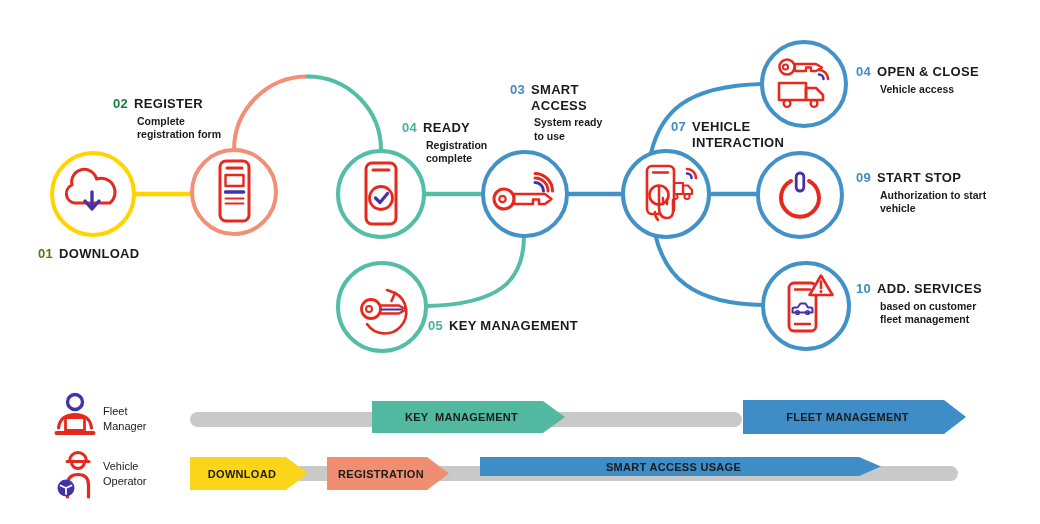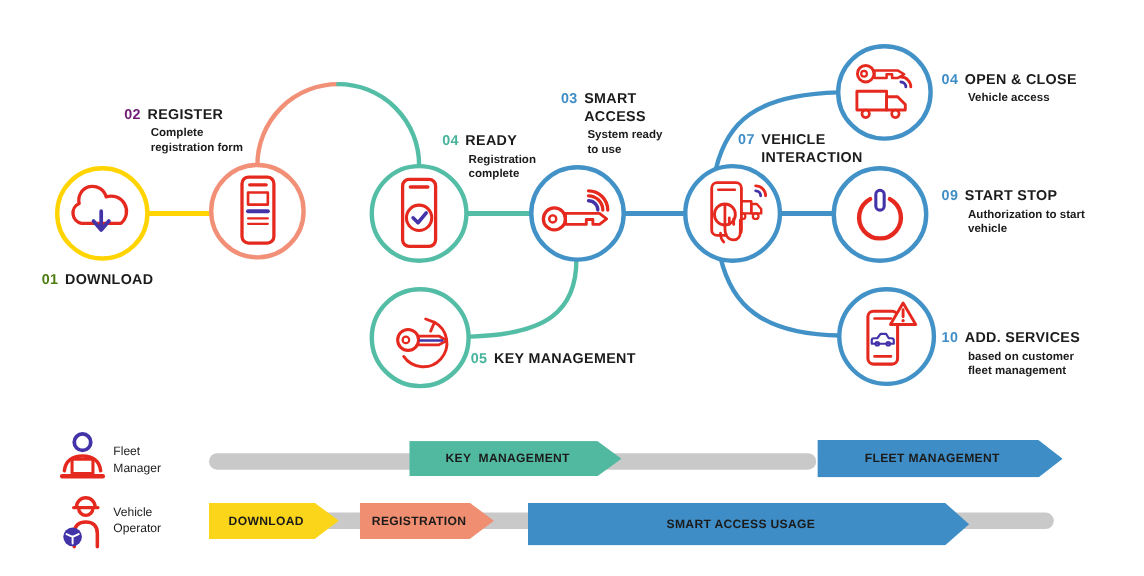--- a/index.html
+++ b/index.html
@@ -7,21 +7,21 @@
          font-family:"Liberation Sans",sans-serif;color:#1b1b1b;}
   svg{display:block;}
   .abs{position:absolute;}
   
   .step{position:absolute;line-height:1.2;}
   .step .head{font-size:13px;font-weight:800;letter-spacing:.3px;white-space:pre-line;}
   .step .num{display:inline-block;margin-right:6px;vertical-align:top;}
   .step .title{display:inline-block;vertical-align:top;color:#1b1b1b;}
   .step .desc{font-size:10.5px;font-weight:700;margin-left:24px;margin-top:3px;
               white-space:pre-line;line-height:1.3;color:#1b1b1b;}
-  .c-yellow{color:#4d7c0f}.c-salmon{color:#701a75}.c-teal{color:#45B39C}.c-blue{color:#3E8DC6}
+  .c-yellow{color:#4d7c0f}.c-salmon{color:#15803d}.c-teal{color:#45B39C}.c-blue{color:#3E8DC6}
   
   .track{position:absolute;background:#C9C9C9;border-radius:8px;}
   .bar{position:absolute;display:flex;align-items:center;justify-content:center;
        font-size:11px;font-weight:800;letter-spacing:.3px;white-space:pre;
        clip-path:polygon(0 0, calc(100% - 22px) 0, 100% 50%, calc(100% - 22px) 100%, 0 100%);
        padding-right:14px;box-sizing:border-box;color:#1b1b1b;}
   .bar-teal{background:#52B9A1}.bar-blue{background:#3E8DC6}
   .bar-yellow{background:#FBD51A}.bar-salmon{background:#EF8E70}
   .lane-label{position:absolute;font-size:11px;font-weight:400;white-space:pre-line;line-height:1.35;}
 </style>
@@ -159,21 +159,21 @@
   </div>
   <div class="step" style="left:856px;top:64px">
     <div class="head"><span class="num c-blue">04</span><span class="title">OPEN &amp; CLOSE</span></div>
     <div class="desc">Vehicle access</div>
   </div>
   <div class="step" style="left:856px;top:170px">
     <div class="head"><span class="num c-blue">09</span><span class="title">START STOP</span></div>
     <div class="desc">Authorization to start
 vehicle</div>
   </div>
-  <div class="step" style="left:856px;top:299px">
+  <div class="step" style="left:856px;top:281px">
     <div class="head"><span class="num c-blue">10</span><span class="title">ADD. SERVICES</span></div>
     <div class="desc">based on customer
 fleet management</div>
   </div>
 
   <svg class="abs" style="left:54px;top:392px" width="44" height="48" viewBox="0 0 44 48" fill="none" stroke-linecap="round" stroke-linejoin="round">
     <circle cx="21" cy="10" r="7.5" stroke="#4233A8" stroke-width="3.4"></circle>
     <path d="M4.5 36 C5.5 27 12 22.5 21 22.5 C30 22.5 36.5 27 37.5 36" stroke="#E5291E" stroke-width="3.2"></path>
     <rect x="11.5" y="25.5" width="19" height="13" fill="#fff" stroke="#E5291E" stroke-width="2.8"></rect>
     <path d="M2.5 41 H39.5" stroke="#E5291E" stroke-width="4"></path>
@@ -192,15 +192,15 @@
   <div class="lane-label" style="left:103px;top:459px">Vehicle
 Operator</div>
 
   <div class="track" style="left:190px;top:412px;width:552px;height:15px"></div>
   <div class="track" style="left:196px;top:466px;width:762px;height:15px"></div>
 
   <div class="bar bar-teal" style="left:372px;top:401px;width:193px;height:32px">KEY  MANAGEMENT</div>
   <div class="bar bar-blue" style="left:743px;top:400px;width:223px;height:34px">FLEET MANAGEMENT</div>
   <div class="bar bar-yellow" style="left:190px;top:457px;width:118px;height:33px">DOWNLOAD</div>
   <div class="bar bar-salmon" style="left:327px;top:457px;width:122px;height:33px">REGISTRATION</div>
-  <div class="bar bar-blue" style="left:480px;top:457px;width:401px;height:39px">SMART ACCESS USAGE</div>
+  <div class="bar bar-blue" style="left:480px;top:457px;width:401px;height:19px">SMART ACCESS USAGE</div>
 
 </div>
 
 </body></html>

